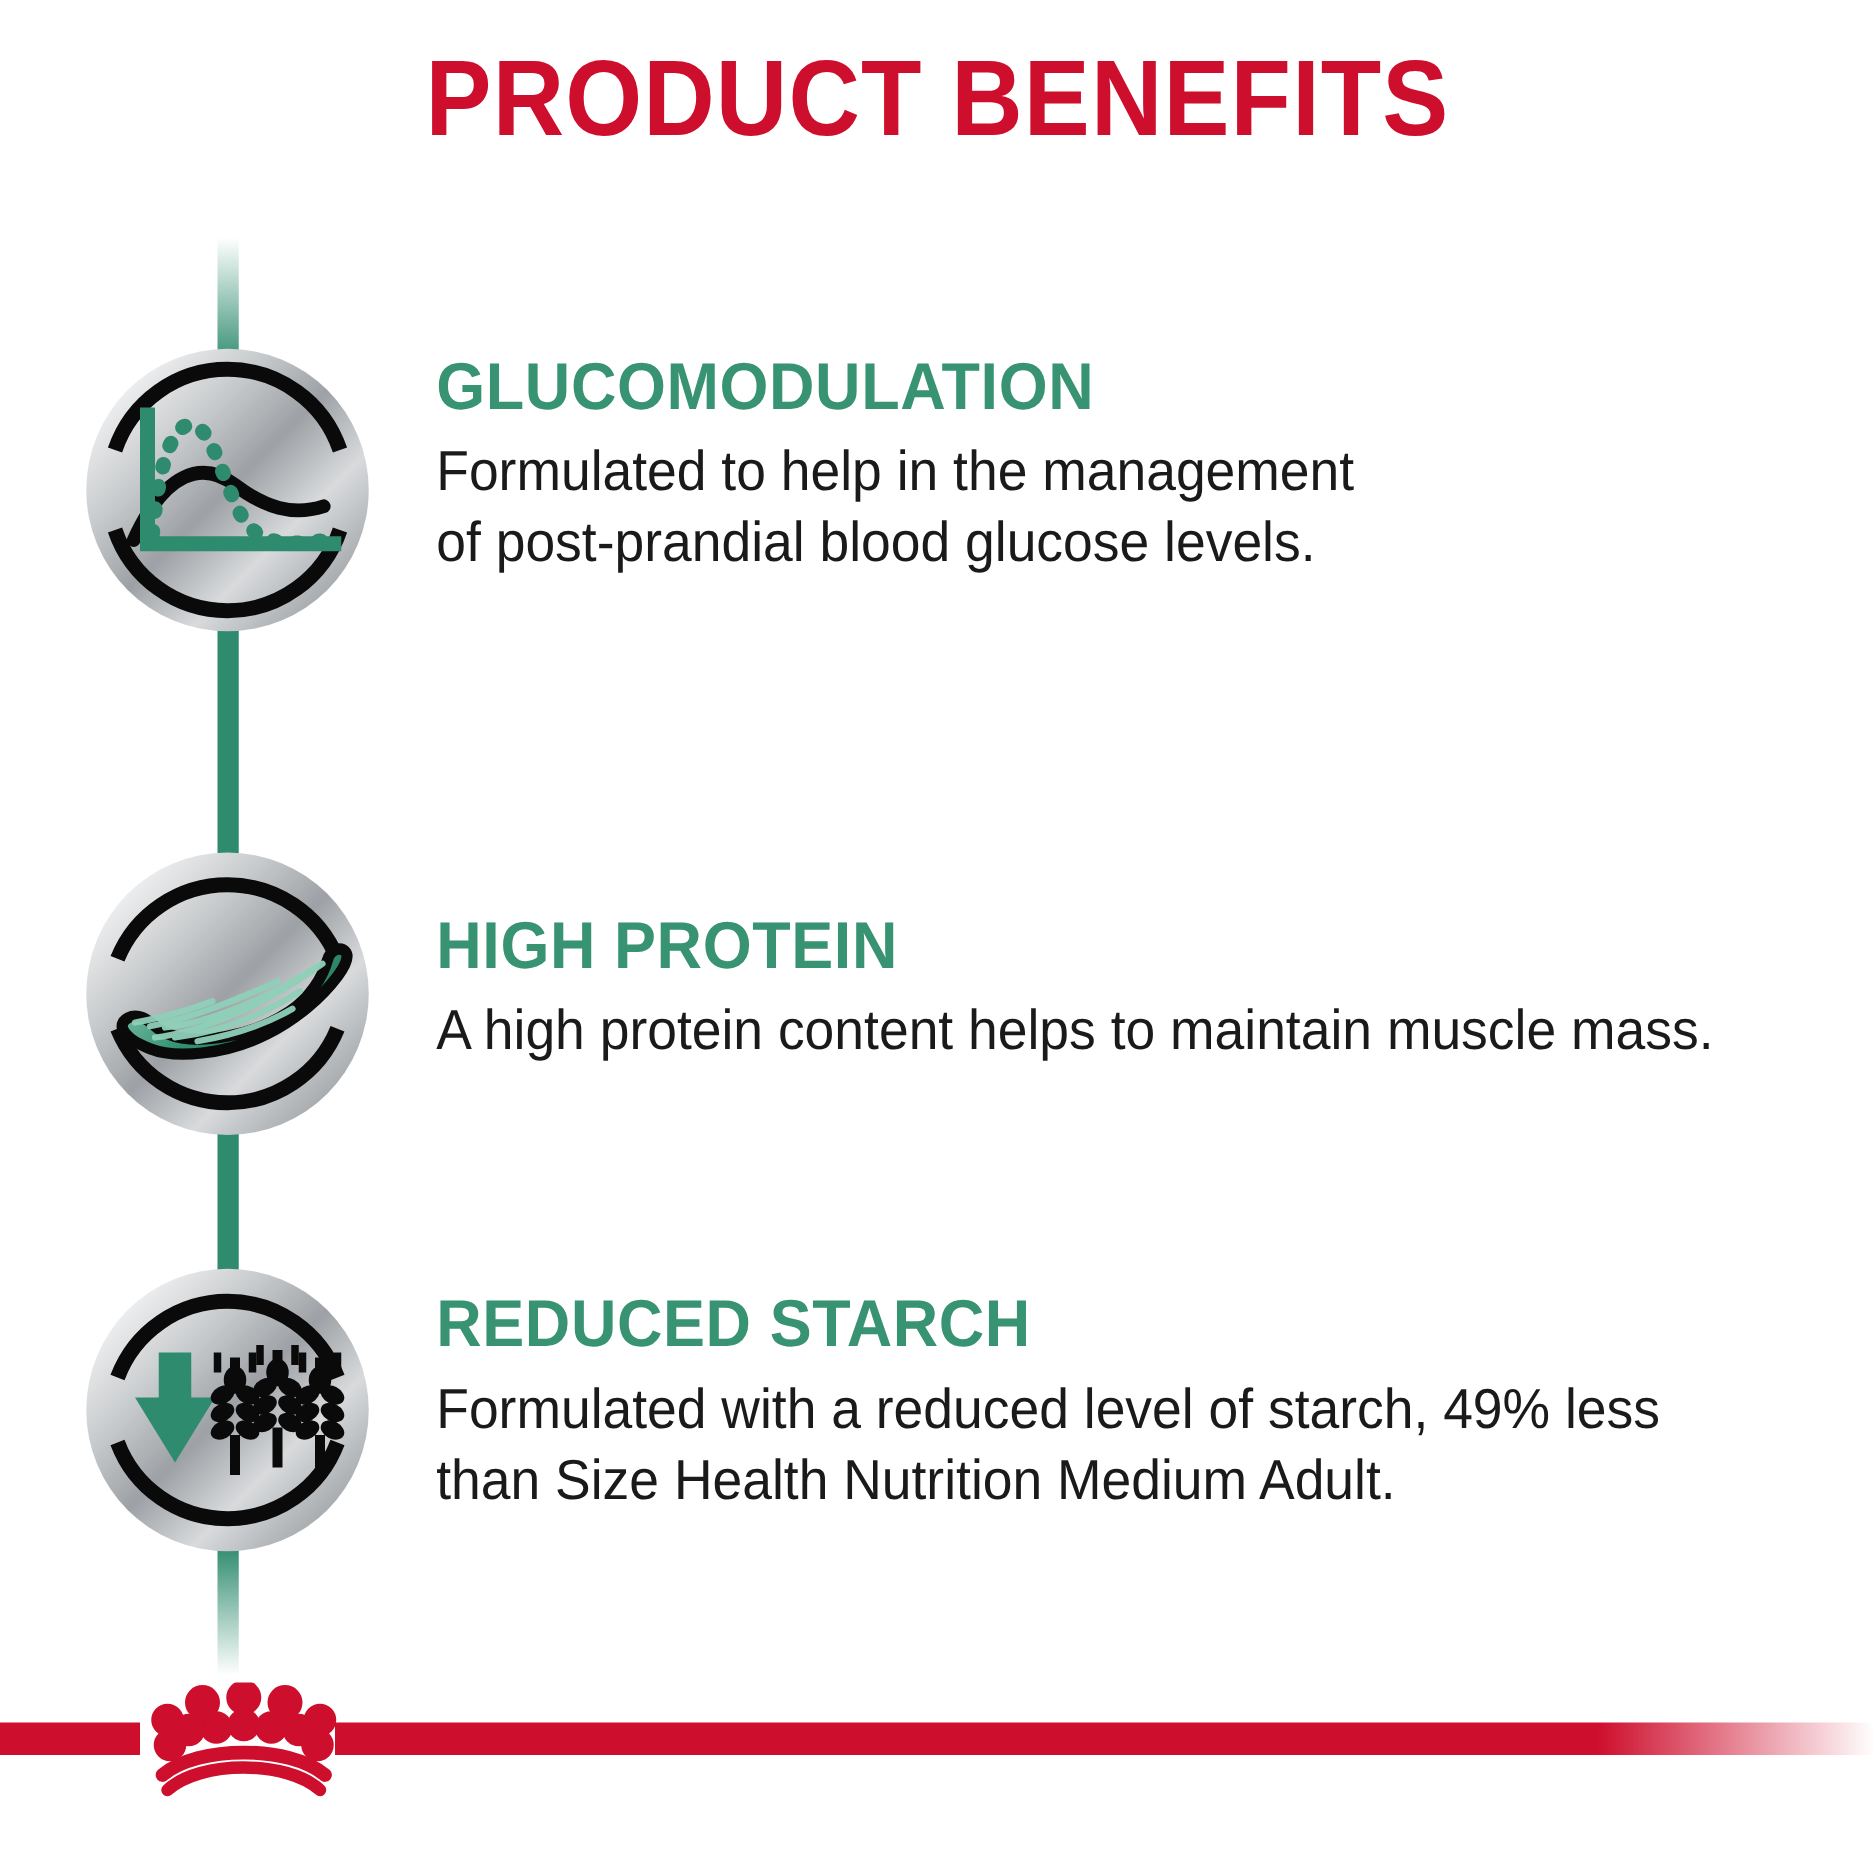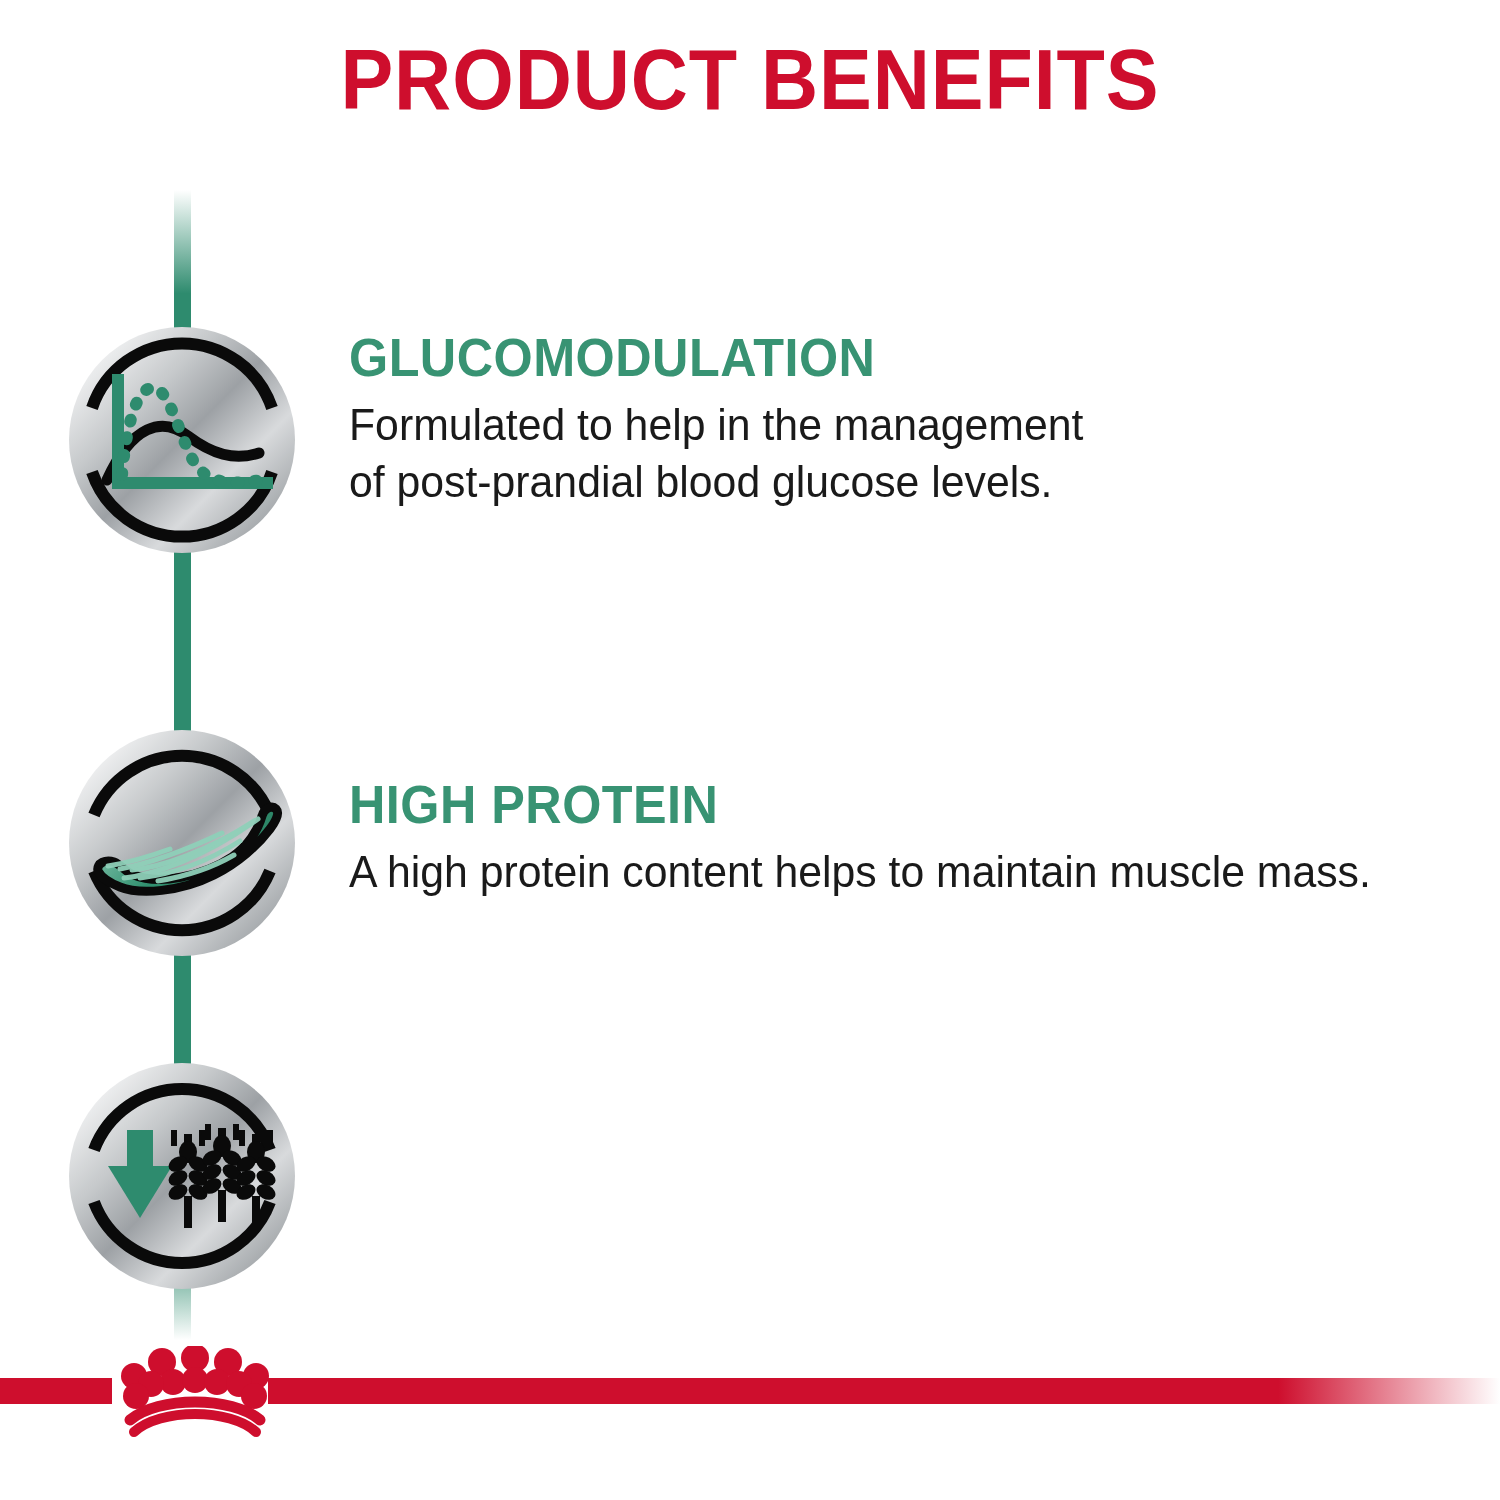--- a/index.html
+++ b/index.html
@@ -55,21 +55,20 @@
         rgba(46,139,110,0) 100%);
   }
 
   
   .row {
     position: absolute;
     left: 0;
     width: 1500px;
     display: flex;
     align-items: flex-start;
-    margin-top: 48px;
   }
   .row-1 { top: 272px; }
   .row-2 { top: 675px; }
   .row-3 { top: 1008px; }
 
   .badge {
     position: relative;
     width: 240px;
     height: 240px;
     margin-left: 62px;
@@ -312,20 +311,25 @@
               <ellipse cx="10" cy="108" rx="10" ry="7" transform="rotate(28 10 108)"></ellipse>
               <ellipse cx="-10" cy="122" rx="10" ry="7" transform="rotate(-28 -10 122)"></ellipse>
               <ellipse cx="10" cy="122" rx="10" ry="7" transform="rotate(28 10 122)"></ellipse>
               <ellipse cx="-10" cy="136" rx="10" ry="7" transform="rotate(-28 -10 136)"></ellipse>
               <ellipse cx="10" cy="136" rx="10" ry="7" transform="rotate(28 10 136)"></ellipse>
             </g>
           </g>
         </g>
       </svg>
     </div>
+    <div class="copy">
+      <div class="benefit-title">REDUCED STARCH</div>
+      <div class="benefit-desc">Formulated with a reduced level of starch, 49% less
+than Size Health Nutrition Medium Adult.</div>
+    </div>
   </div>
 
   <div class="footer">
     <div class="bar-left"></div>
     <div class="bar-right"></div>
     <div class="crown">
       <svg viewBox="0 0 170 100" xmlns="http://www.w3.org/2000/svg">
         <g fill="#CE0E2D">
 
           <circle cx="52" cy="16" r="14"></circle>

